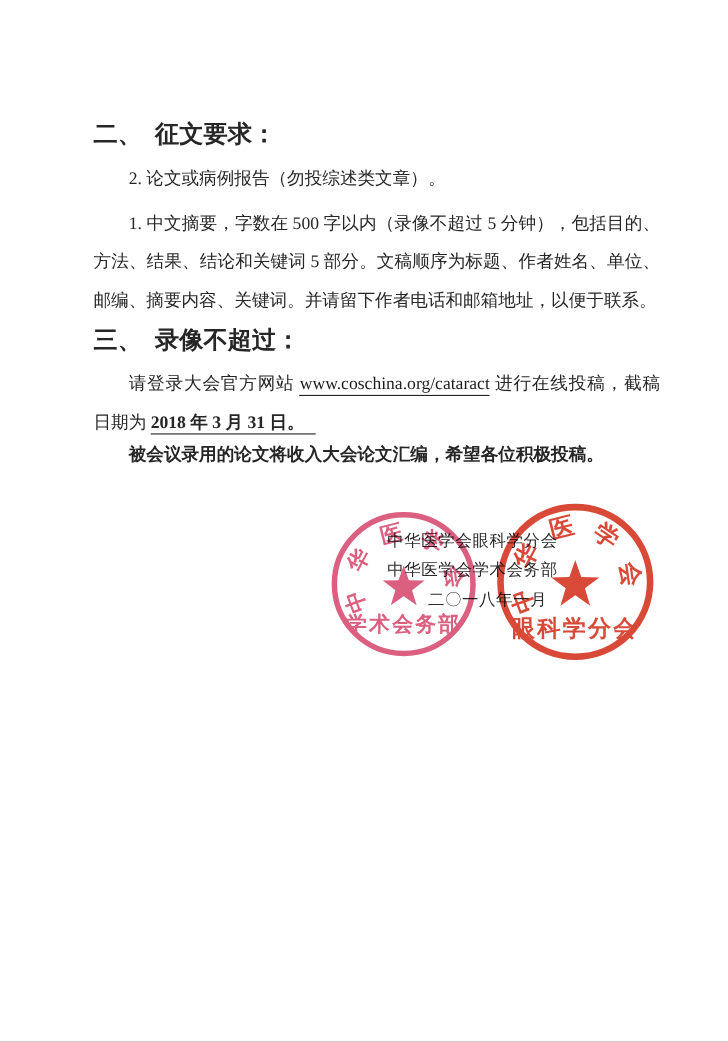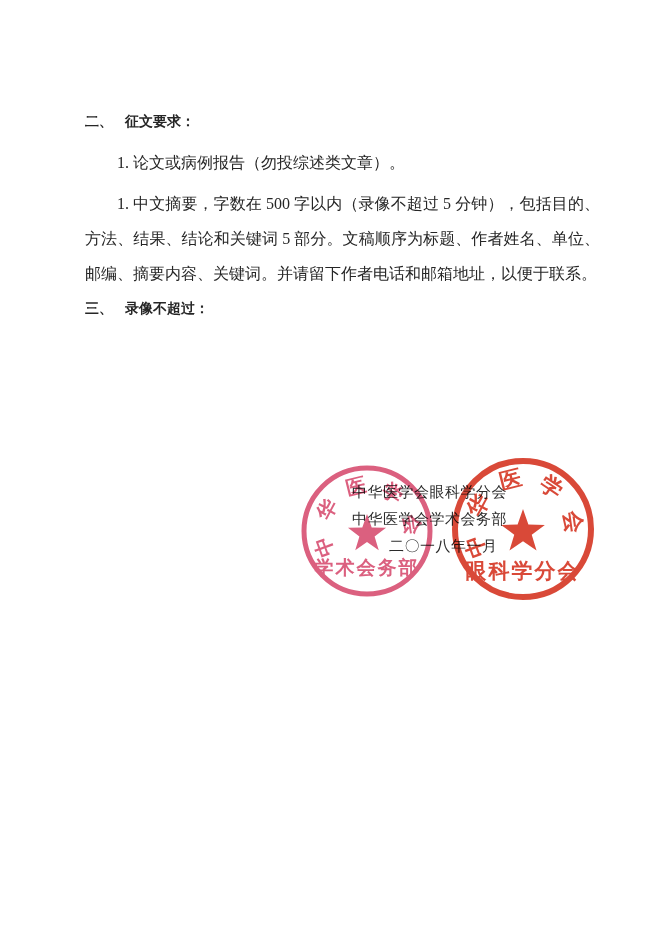--- a/index.html
+++ b/index.html
@@ -15,21 +15,21 @@
     position:absolute;
     left:85px;top:104px;
     width:515px;
     font-size:16px;
     line-height:35px;
     text-align:justify;
   }
   .doc p{margin:0;}
   .sec-heading{
     margin:0;
-    font-size:14px;
+    font-size:22px;
     font-weight:bold;
     line-height:35px;
     text-align:left;
   }
   .sec-num{display:inline-block;margin-right:12px;}
   .para{margin-top:6px !important;text-indent:32px;}
   .closing{margin-top:-6px !important;font-weight:bold;text-indent:32px;text-align:left;}
   .link{
     color:#1c1c1c;
     text-decoration:none;
@@ -65,27 +65,29 @@
 </style>
 </head>
 <body>
 
 <div class="page">
 
   <div class="doc">
 
     <p class="sec-heading"><span class="sec-num">二、</span><span>征文要求：</span></p>
 
-    <p class="para">1. 论文或病例报告（勿投综述类文章）。</p>
+    <p class="para">2. 论文或病例报告（勿投综述类文章）。</p>
 
     <p class="para">1. 中文摘要，字数在 500 字以内（录像不超过 5 分钟），包括目的、方法、结果、结论和关键词 5 部分。文稿顺序为标题、作者姓名、单位、邮编、摘要内容、关键词。并请留下作者电话和邮箱地址，以便于联系。</p>
 
     <p class="sec-heading"><span class="sec-num">三、</span><span>录像不超过：</span></p>
 
+    <p class="para"><span>请登录大会官方网站 </span><span class="link">www.coschina.org/cataract</span><span> 进行在线投稿，截稿日期为 </span><span class="deadline">2018 年 3 月 31 日。</span></p>
 
+    <p class="closing">被会议录用的论文将收入大会论文汇编，希望各位积极投稿。</p>
 
   </div>
 
   <div class="signature">
     <div>中华医学会眼科学分会</div>
     <div>中华医学会学术会务部</div>
     <div class="date-line">二〇一八年一月</div>
   </div>
 
   <svg class="seals" width="662" height="947" viewBox="0 0 662 947">

